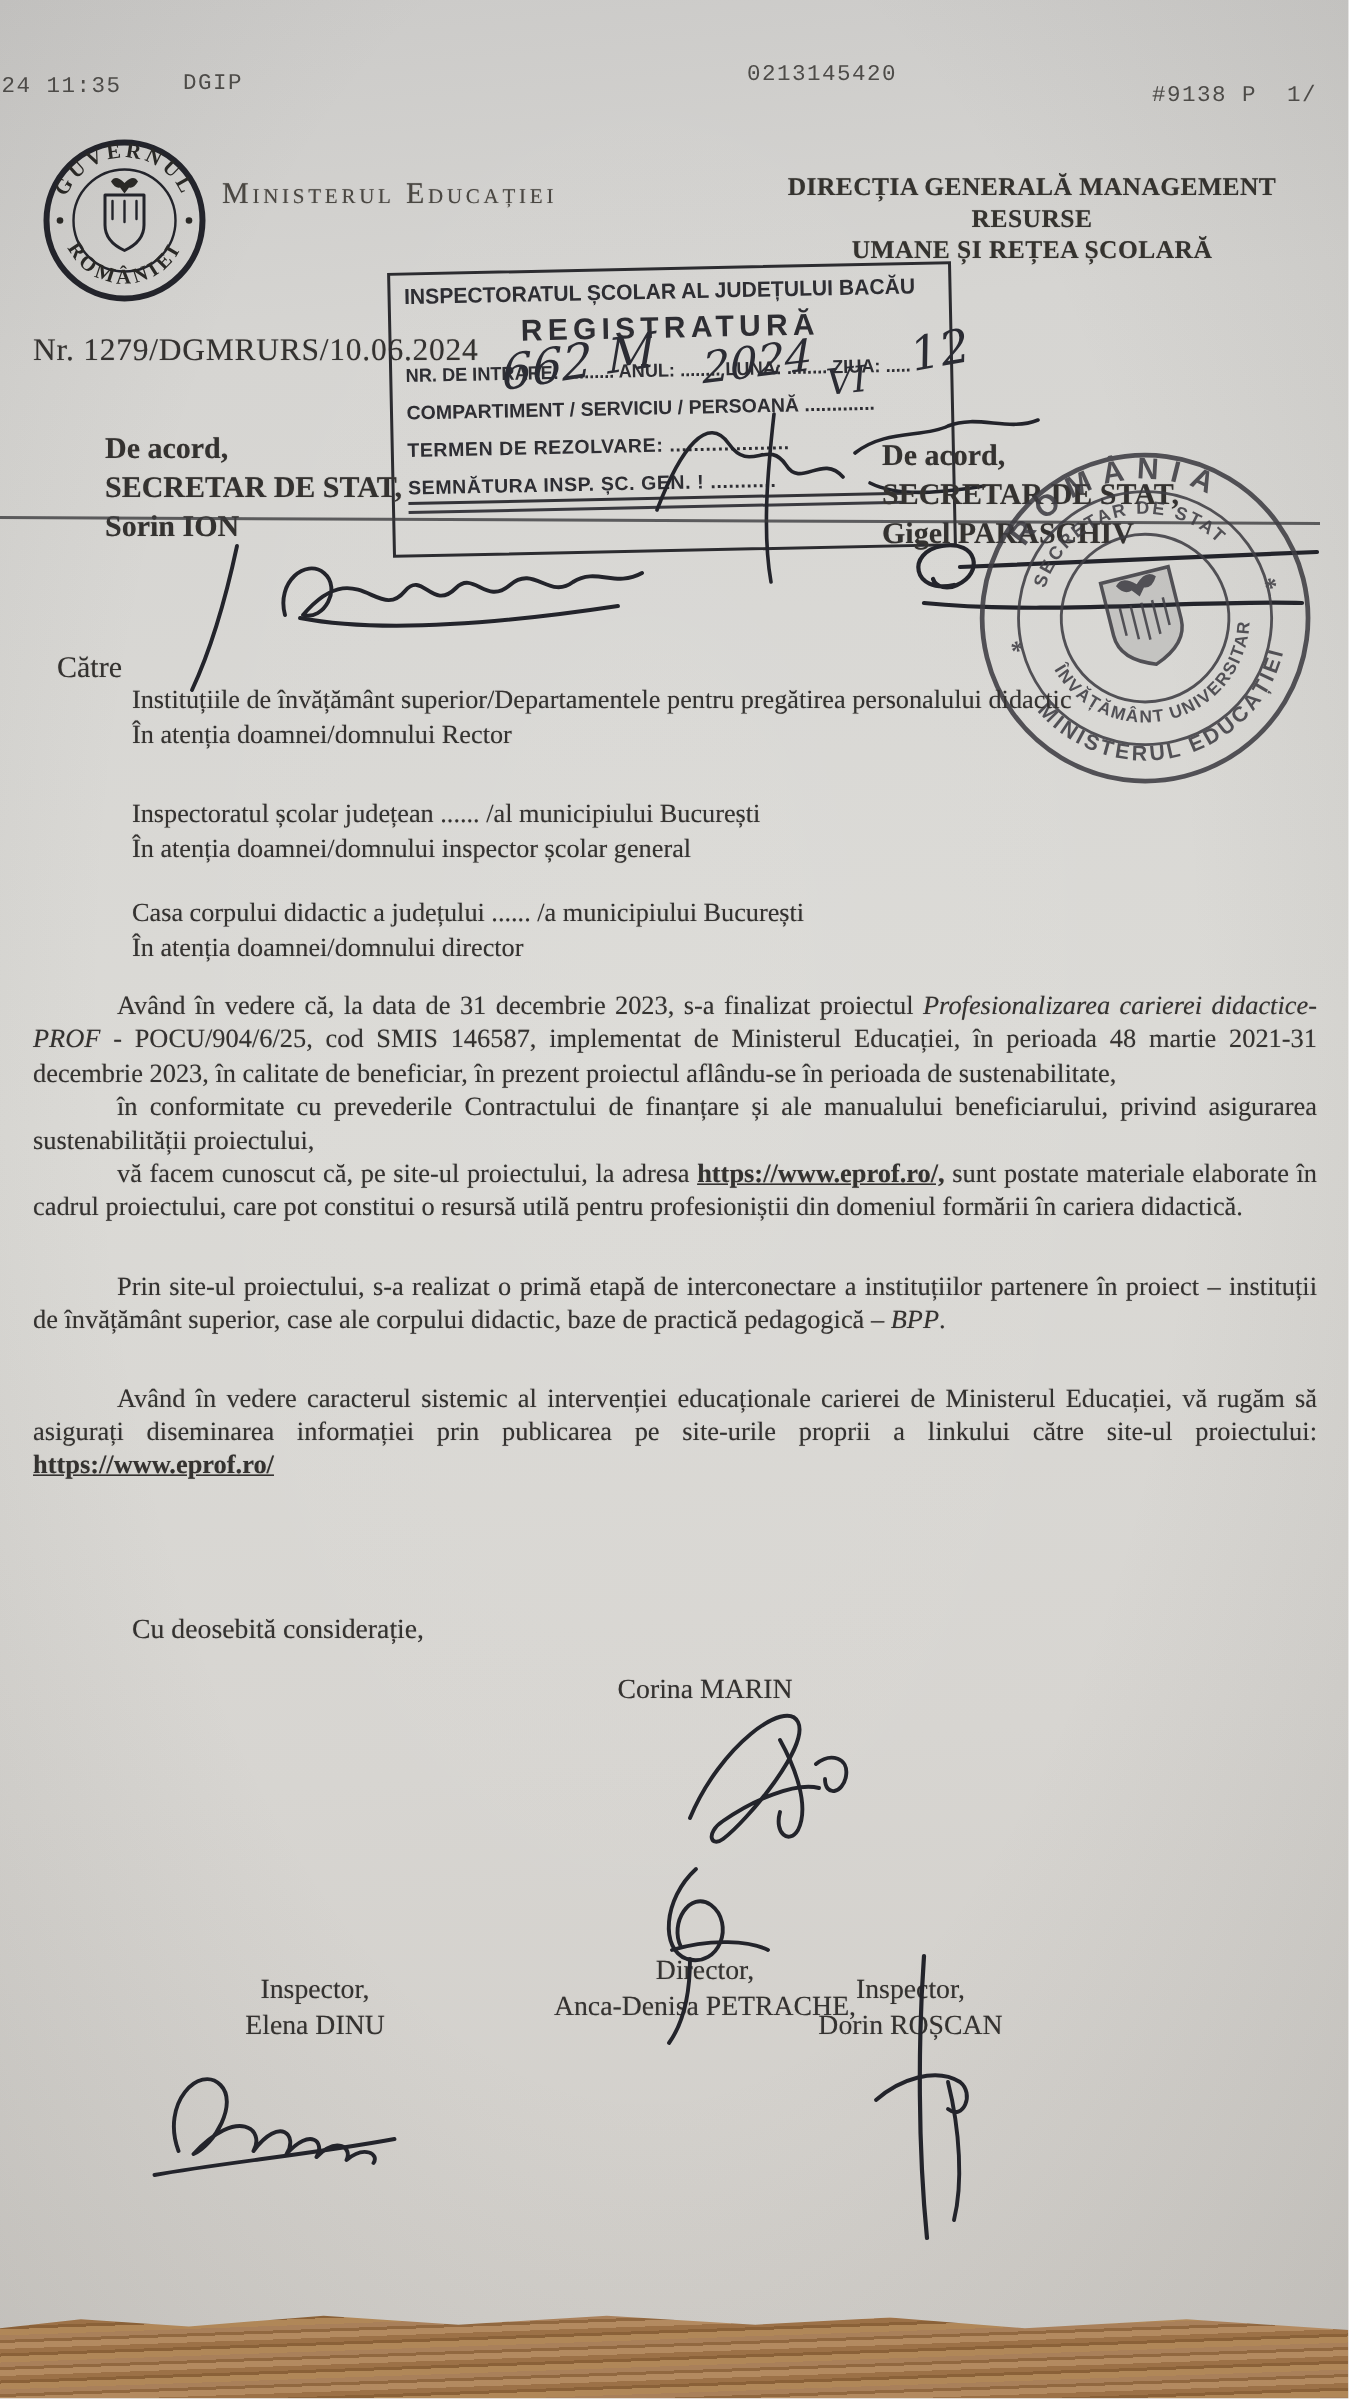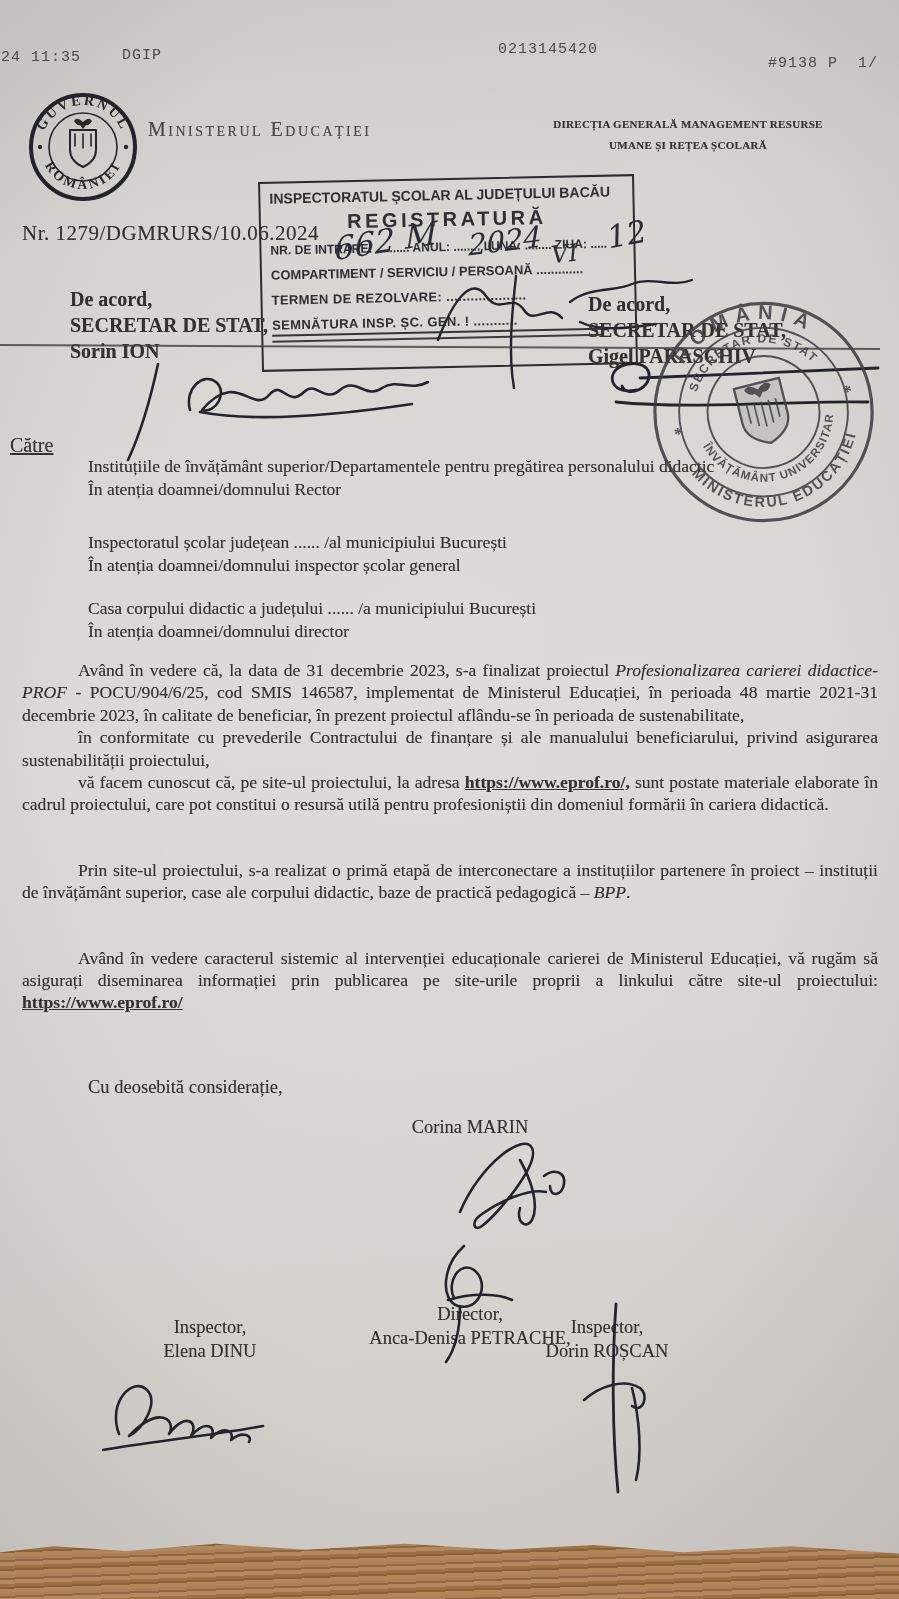--- a/index.html
+++ b/index.html
@@ -10,21 +10,21 @@
   }
   .abs{position:absolute;}
   .scan{text-shadow:0 0 .6px rgba(95,92,88,.6);}
   
   .vignette{left:0;top:0;width:899px;height:1599px;pointer-events:none;
     background:radial-gradient(ellipse at 48% 42%, rgba(255,255,255,.06) 0%, rgba(0,0,0,0) 55%, rgba(90,88,84,.14) 100%);}
   
   .faxline{font-family:"Liberation Mono","DejaVu Sans Mono",monospace;font-size:15px;color:#4d4b48;letter-spacing:1px;}
   
   .ministry{font-size:20px;font-variant:small-caps;letter-spacing:2.5px;color:#4a4742;}
-  .dg-head{width:380px;text-align:center;font-weight:bold;font-size:11px;line-height:21px;letter-spacing:.3px;color:#35332f;}
+  .dg-head{width:380px;text-align:center;font-weight:bold;font-size:17px;line-height:21px;letter-spacing:.3px;color:#35332f;}
   .regnum{font-size:21px;letter-spacing:.5px;}
   
   .regbox{left:260px;top:178px;width:376px;height:190px;border:2.5px solid #2c2c30;
     transform:rotate(-1.2deg);padding:7px 9px 0 9px;box-sizing:border-box;
     font-family:"Liberation Sans","DejaVu Sans",sans-serif;font-weight:bold;color:#2e2e33;}
   .regbox .t1{font-size:14.5px;white-space:nowrap;transform:scaleX(.97);transform-origin:left;}
   .regbox .t2{font-size:20px;text-align:center;letter-spacing:3.5px;margin-top:5px;}
   .regbox .t3{font-size:12.6px;white-space:nowrap;margin-top:9px;transform:scaleX(.96);transform-origin:left;}
   .regbox .t4{font-size:13px;white-space:nowrap;margin-top:10px;}
   .regbox .t5{font-size:13px;white-space:nowrap;margin-top:10px;letter-spacing:.4px;}
@@ -33,21 +33,21 @@
   
   .hand{font-family:"DejaVu Serif",serif;font-style:italic;color:#2b2c34;}
   
   .approve{width:230px;text-align:left;font-size:20px;line-height:26px;font-weight:bold;}
   .hrline{left:0;top:346px;width:880px;height:2px;background:#3c3c3e;opacity:.8;transform:rotate(.25deg);}
   
   .kare{font-size:20px;}
   .recip{font-size:17.5px;line-height:22.5px;}
   .bodytext{left:22px;top:659px;width:856px;font-size:17.6px;line-height:22.4px;text-align:justify;}
   .para{margin:0;text-indent:56px;}
-  .para.gap{margin-top:43px;}
+  .para.gap{margin-top:30px;}
   .para i{font-style:italic;}
   .linktxt{font-weight:bold;text-decoration:underline;}
   .closing{font-size:18.5px;}
   .sigblock{text-align:center;font-size:18.5px;line-height:24px;}
   
   svg .ink{stroke:#23242b;fill:none;stroke-linecap:round;stroke-linejoin:round;}
   .stampwrap{opacity:.88;}
   
   .wood{left:0;bottom:0;width:899px;height:60px;
     background:repeating-linear-gradient(178deg,#a9805a 0 3px,#916840 3px 5px,#b38a60 5px 9px,#9c7147 9px 12px,#8a6138 12px 14px,#b08758 14px 18px);
@@ -171,21 +171,21 @@
   </text>
 
   <g stroke="#3f3e44" fill="none">
     <path d="M88,82 h44 v34 q0,16 -22,24 q-22,-8 -22,-24 z" stroke-width="2.2" fill="rgba(63,62,68,.15)"></path>
     <path d="M110,88 q8,-8 13,-2 q-4,7 -9,5 l-4,5 l-4,-5 q-5,2 -9,-5 q5,-6 13,2 z" fill="#3f3e44" stroke="none"></path>
     <path d="M96,100 v18 M103,100 v22 M110,100 v24 M117,100 v22 M124,100 v18" stroke-width="1.6"></path>
   </g>
 </svg>
 </div>
 
-<div class="abs kare scan" style="left:10px;top:434px;text-decoration:underline;">Către</div>
+<div class="abs kare scan" style="left:38px;top:434px;">Către</div>
 <div class="abs recip scan" style="left:88px;top:455px;width:790px;">
   <div>Instituțiile de învățământ superior/Departamentele pentru pregătirea personalului didactic</div>
   <div style="margin-bottom:31px;">În atenția doamnei/domnului Rector</div>
   <div>Inspectoratul școlar județean ...... /al municipiului București</div>
   <div style="margin-bottom:21px;">În atenția doamnei/domnului inspector școlar general</div>
   <div>Casa corpului didactic a județului ...... /a municipiului București</div>
   <div>În atenția doamnei/domnului director</div>
 </div>
 
 <div class="abs bodytext scan">

